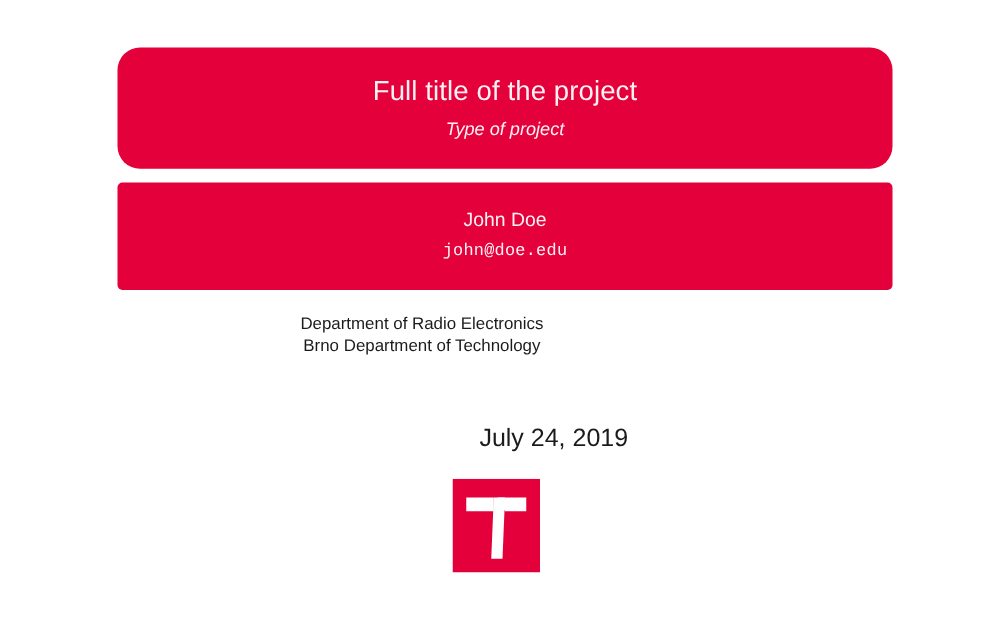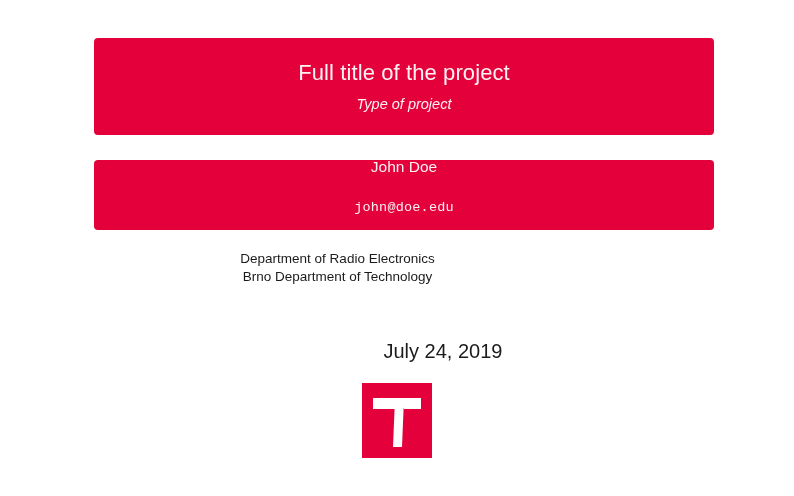--- a/index.html
+++ b/index.html
@@ -33,25 +33,26 @@
     box-sizing: border-box;
     display: flex;
     flex-direction: column;
     align-items: center;
     justify-content: center;
   }
 
   .block-title {
     top: 38px;
     height: 97px;
+    border-radius: 18px;
   }
 
   .block-author {
-    top: 160px;
-    height: 70px;
+    top: 146px;
+    height: 86px;
   }
 
   .title-main {
     font-size: 22px;
     font-weight: 400;
     letter-spacing: 0.1px;
     line-height: 1.2;
     color: #fdf1f4;
     margin: 0 0 9px 0;
   }
@@ -72,21 +73,21 @@
     color: #fdf1f4;
     margin: 0 0 7px 0;
   }
 
   .author-email {
     font-family: "Liberation Mono", "DejaVu Sans Mono", monospace;
     font-size: 13.5px;
     font-weight: 400;
     line-height: 1.2;
     color: #fdf1f4;
-    margin: 16px;
+    margin: 0;
     letter-spacing: 0.2px;
   }
 
   
   .institute {
     position: absolute;
     top: 250px;
     left: 0;
     width: 675px;
     text-align: center;

